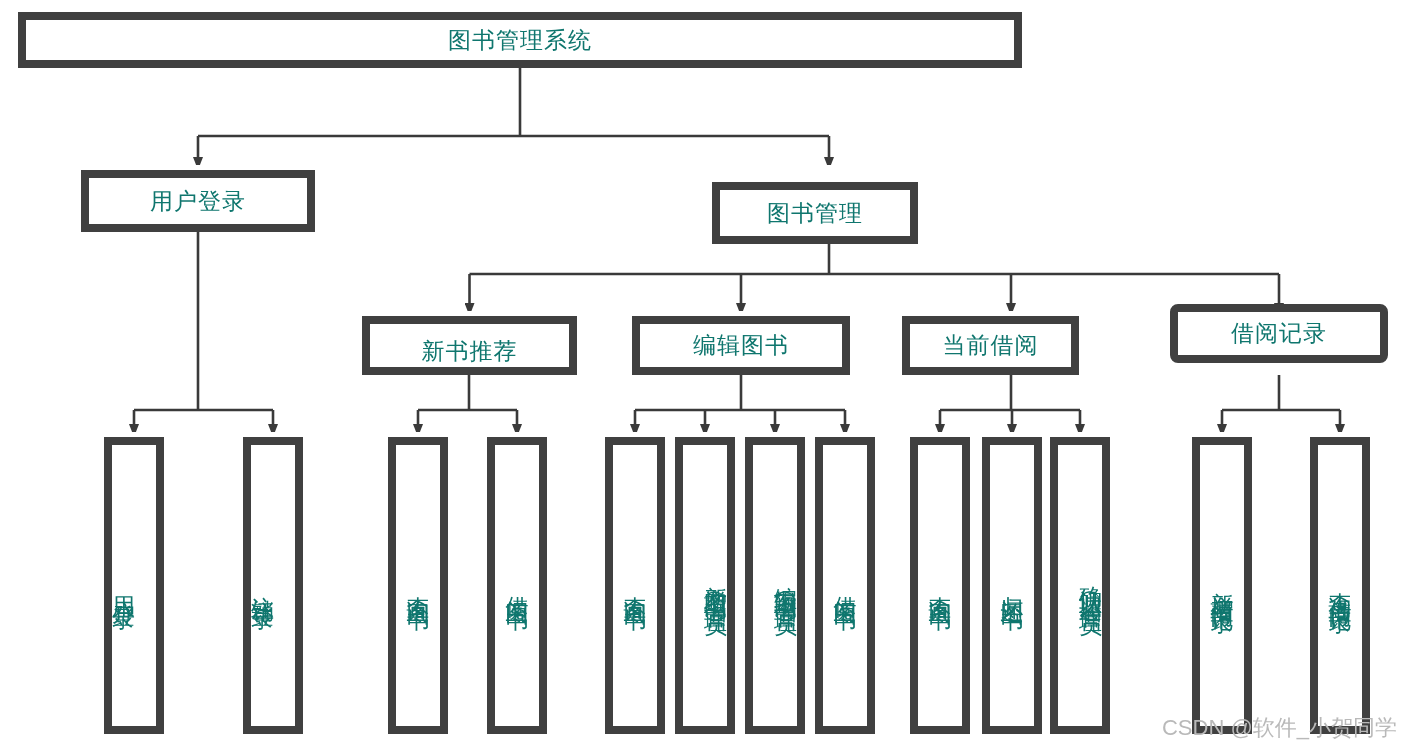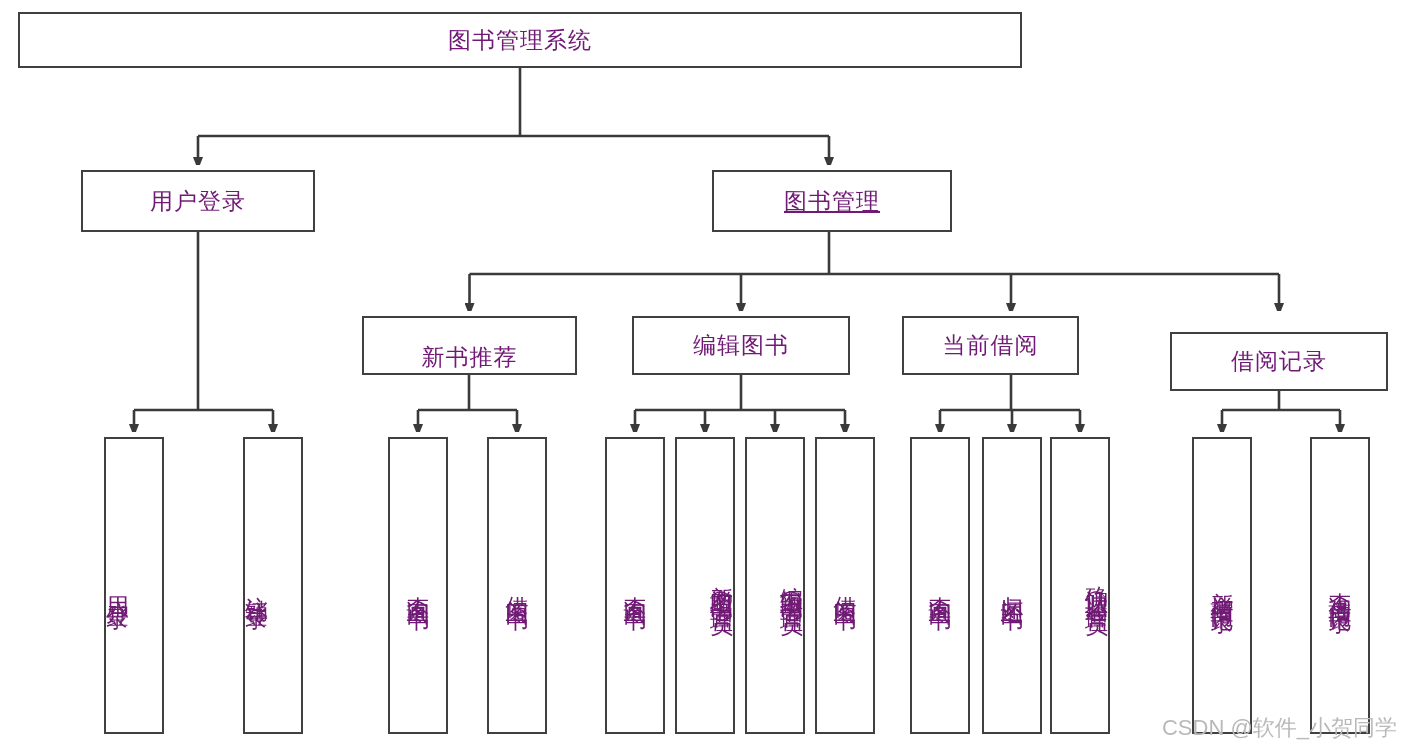--- a/index.html
+++ b/index.html
@@ -21,26 +21,26 @@
     position: absolute;
     left: 0;
     top: 0;
     width: 1405px;
     height: 747px;
     pointer-events: none;
   }
   .node {
     position: absolute;
     box-sizing: border-box;
-    border: 2px solid #404040;
+    border: 8px solid #404040;
     background: #ffffff;
     display: flex;
     align-items: center;
     justify-content: center;
-    color: #701a75;
+    color: #0f766e;
     z-index: 2;
   }
   .node.horiz {
     font-size: 23px;
     letter-spacing: 1px;
   }
   .node.vert {
     writing-mode: vertical-rl;
     text-orientation: upright;
     font-size: 23px;
@@ -118,33 +118,33 @@
       <line x1="1222" y1="410" x2="1222" y2="424" stroke="#3a3a3a" stroke-width="2.6" marker-end="url(#arrowhead)"></line>
       <line x1="1340" y1="410" x2="1340" y2="424" stroke="#3a3a3a" stroke-width="2.6" marker-end="url(#arrowhead)"></line>
     </svg>
   <div id="nodes-layer">
       <div class="node horiz" style="left: 18px; top: 12px; width: 1004px; height: 56px;">
         <span class="vtext">图书管理系统</span>
       </div>
       <div class="node horiz" style="left: 81px; top: 170px; width: 234px; height: 62px;">
         <span class="vtext">用户登录</span>
       </div>
-      <div class="node horiz" style="left: 712px; top: 170px; width: 240px; height: 62px; text-decoration: underline;">
+      <div class="node horiz" style="left: 712px; top: 182px; width: 206px; height: 62px;">
         <span class="vtext">图书管理</span>
       </div>
       <div class="node horiz" style="left: 362px; top: 316px; width: 215px; height: 59px; align-items: flex-end;">
         <span class="vtext">新书推荐</span>
       </div>
       <div class="node horiz" style="left: 632px; top: 316px; width: 218px; height: 59px;">
         <span class="vtext">编辑图书</span>
       </div>
       <div class="node horiz" style="left: 902px; top: 316px; width: 177px; height: 59px;">
         <span class="vtext">当前借阅</span>
       </div>
-      <div class="node horiz" style="left: 1170px; top: 332px; width: 218px; height: 59px;">
+      <div class="node horiz" style="left: 1170px; top: 304px; width: 218px; height: 59px; border-radius: 8px;">
         <span class="vtext">借阅记录</span>
       </div>
       <div class="node vert align-bottom" style="left: 104px; top: 437px; width: 60px; height: 297px;">
         <span class="vtext">用户登录</span>
       </div>
       <div class="node vert align-bottom" style="left: 243px; top: 437px; width: 60px; height: 297px;">
         <span class="vtext">注销登录</span>
       </div>
       <div class="node vert align-center" style="left: 388px; top: 437px; width: 60px; height: 297px;">
         <span class="vtext">查询图书</span>

